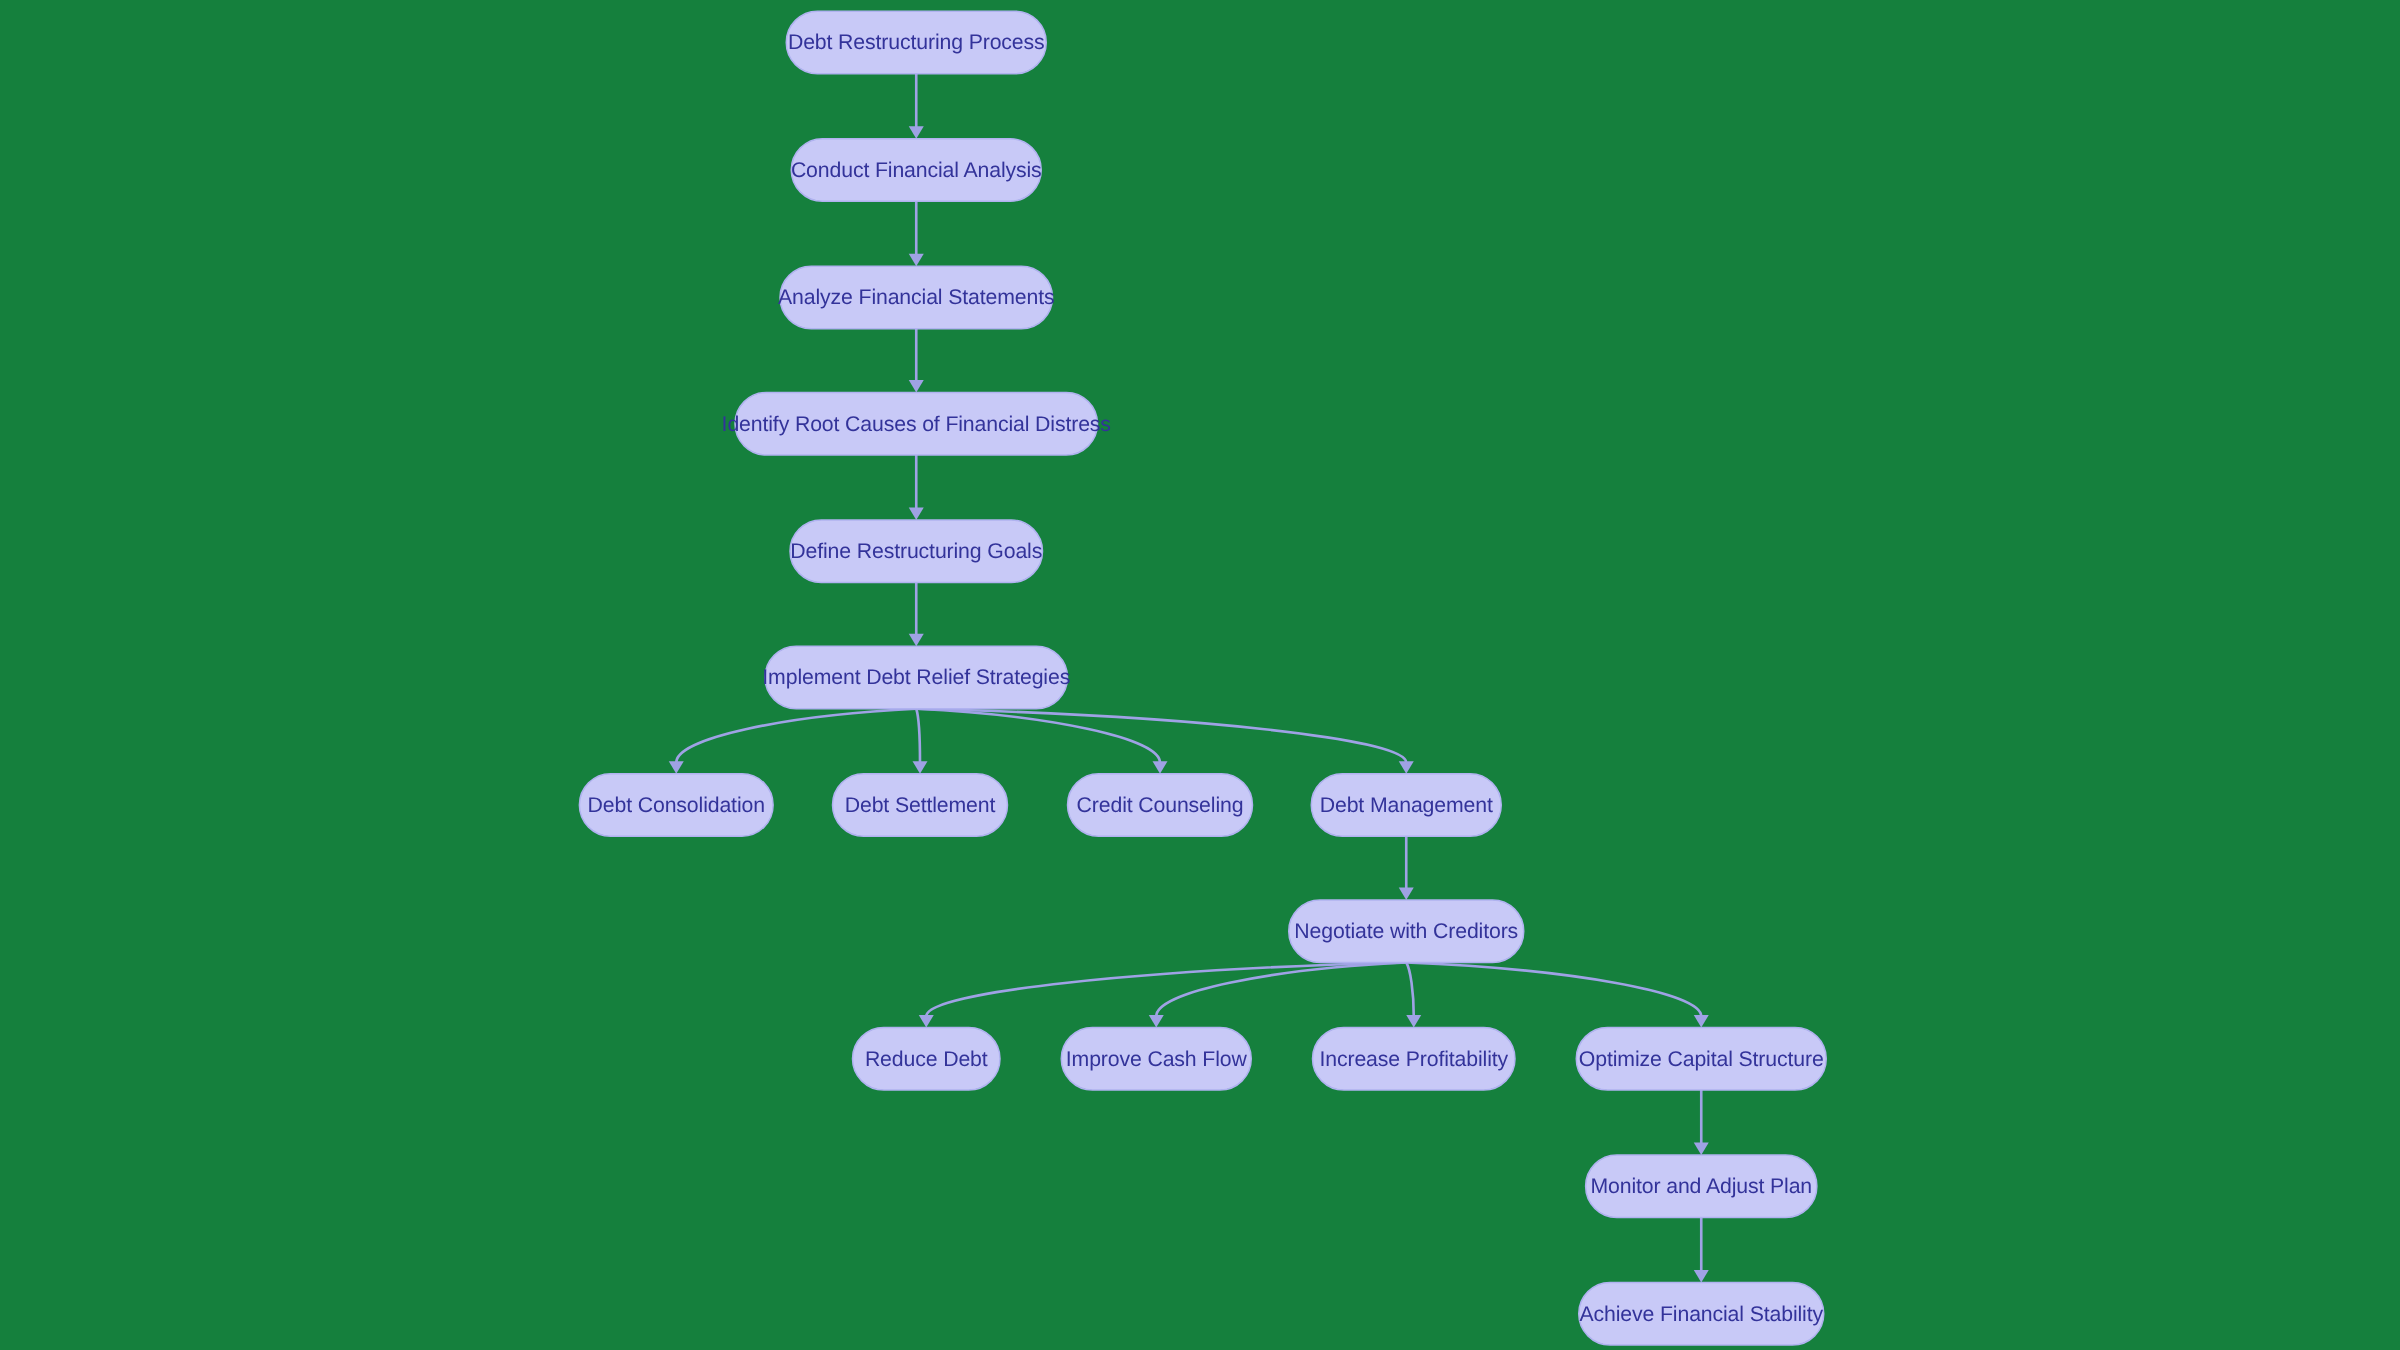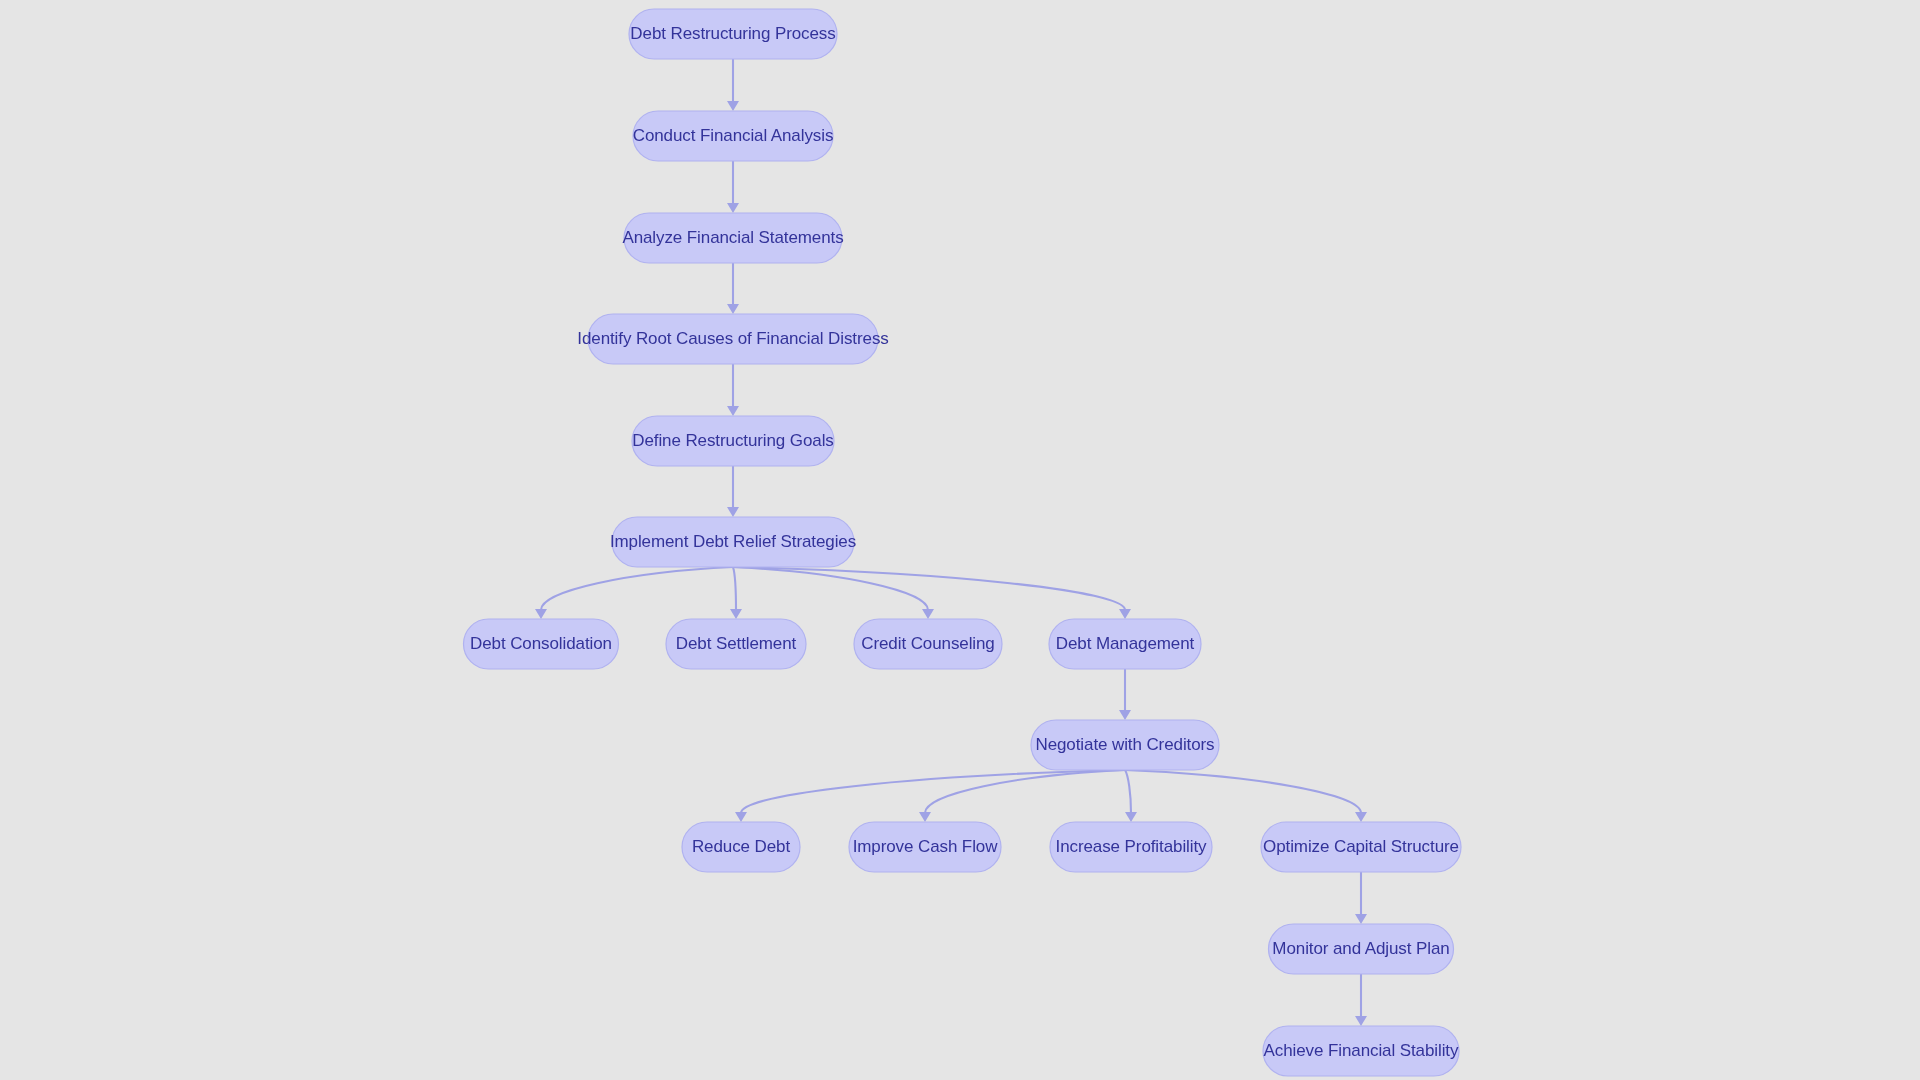--- a/index.html
+++ b/index.html
@@ -10,21 +10,21 @@
   body {
     width: 1920px;
     height: 1080px;
     overflow: hidden;
     font-family: "Liberation Sans", sans-serif;
   }
   #flowchart-root {
     position: relative;
     width: 1920px;
     height: 1080px;
-    background: #e5e5e5;
+    background: #15803d;
   }
   svg.flow-svg {
     display: block;
     width: 1920px;
     height: 1080px;
   }
   .node-shape {
     fill: #c8c9f7;
     stroke: #b0b2f0;
     stroke-width: 1.2;

